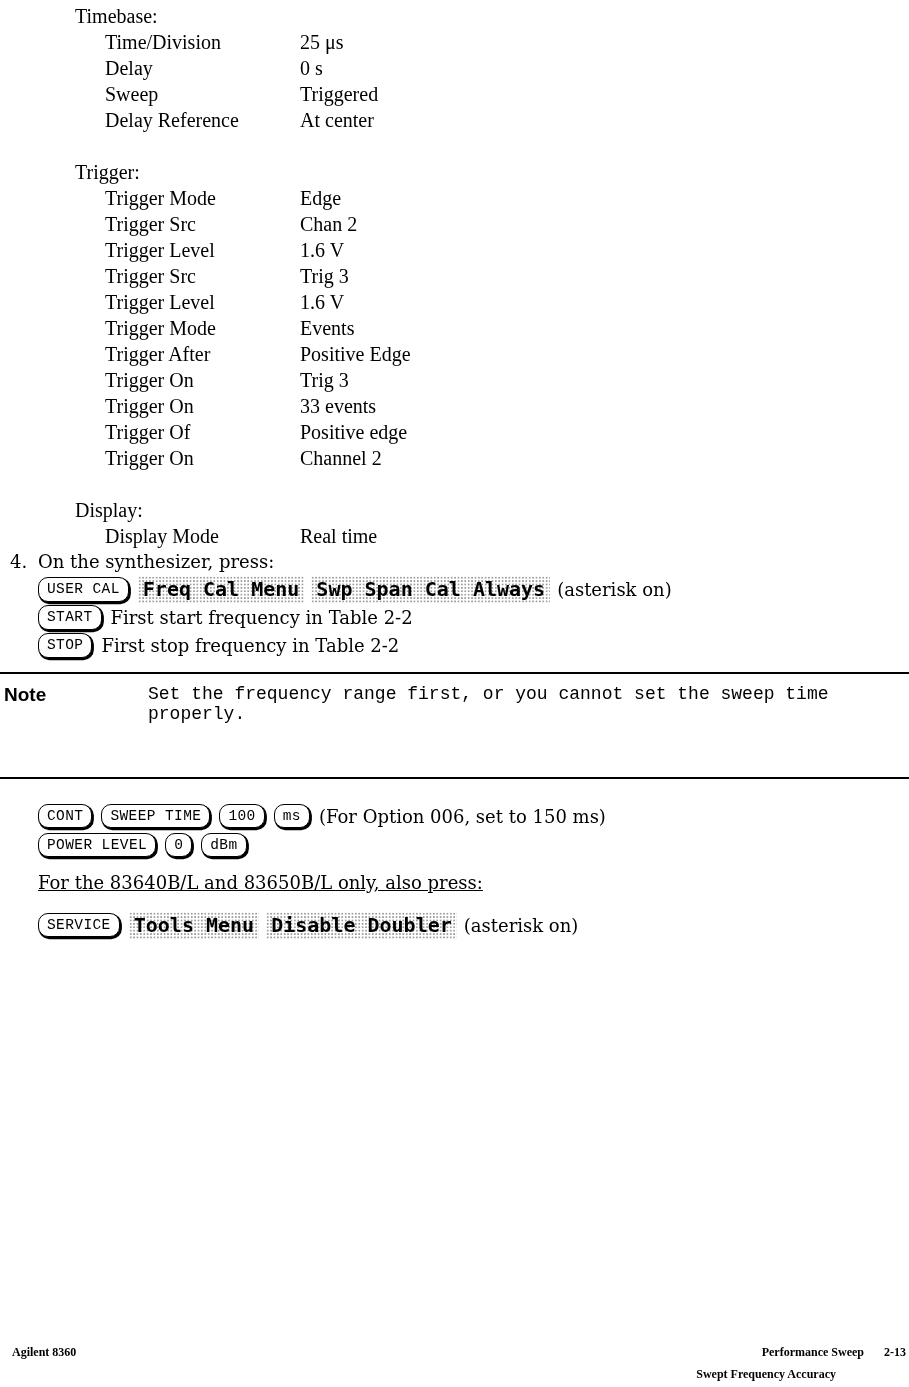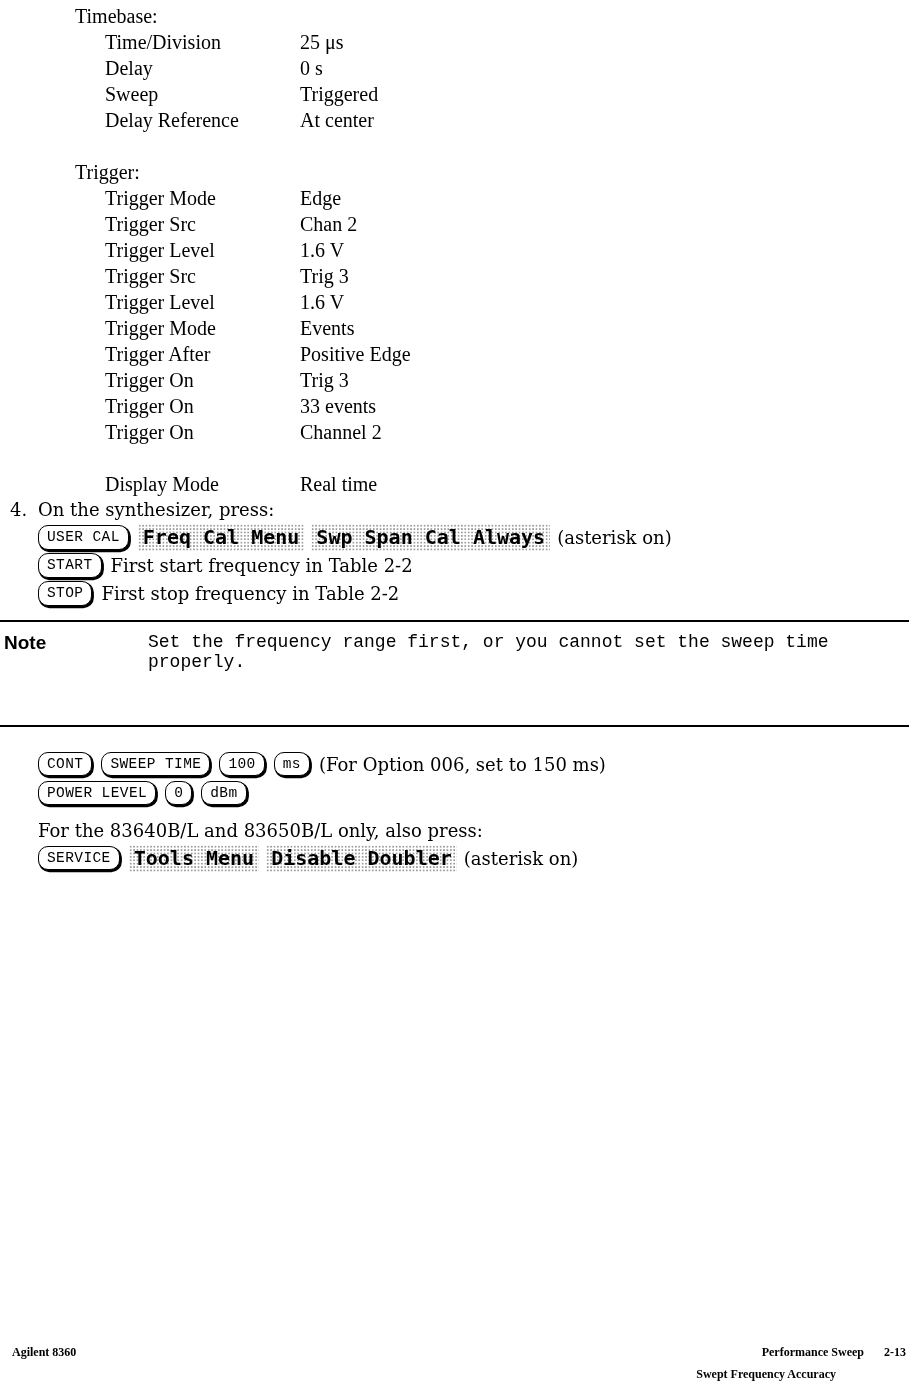--- a/index.html
+++ b/index.html
@@ -62,22 +62,22 @@
     font-family: "Liberation Sans", sans-serif;
     font-weight: bold; font-size: 19px;
   }
   .note-text { padding-top: 10px; font-family: Liberation Mono, monospace; font-size: 18px; }
 
   
   .post { margin-left: 38px; }
   .post .key-line { height: 28px; }
   .post-first { margin-top: 23px; }
   .also-intro {
-    margin-top: 13px; margin-bottom: 3px;
-    font-family: "DejaVu Serif", serif; font-size: 18px;
+    margin-top: 13px; margin-bottom: 18px;
+    font-family: "DejaVu Serif", serif; font-size: 18px; text-decoration: underline;
   }
 
   
   .footer {
     position: absolute; top: 1341px; left: 12px; right: 3px;
     display: flex; justify-content: space-between;
     font-family: Liberation Serif, serif;
     font-weight: bold; font-size: 12px; line-height: 22px;
   }
   .f-right { text-align: right; }
@@ -143,26 +143,31 @@
       </div>
       <div class="srow">
         <span class="lbl">Trigger On</span>
         <span class="val">Trig 3</span>
       </div>
       <div class="srow">
         <span class="lbl">Trigger On</span>
         <span class="val">33 events</span>
       </div>
       <div class="srow">
+        <span class="lbl">Trigger Of</span>
+        <span class="val">Positive edge</span>
+      </div>
+      <div class="srow">
         <span class="lbl">Trigger On</span>
         <span class="val">Channel 2</span>
       </div>
     </div>
 
     <div class="sec last">
+      <div class="sec-title">Display:</div>
       <div class="srow">
         <span class="lbl">Display Mode</span>
         <span class="val">Real time</span>
       </div>
     </div>
   </section>
 
   <section class="step">
     <span class="step-num">4.</span>
     <div class="step-body">

